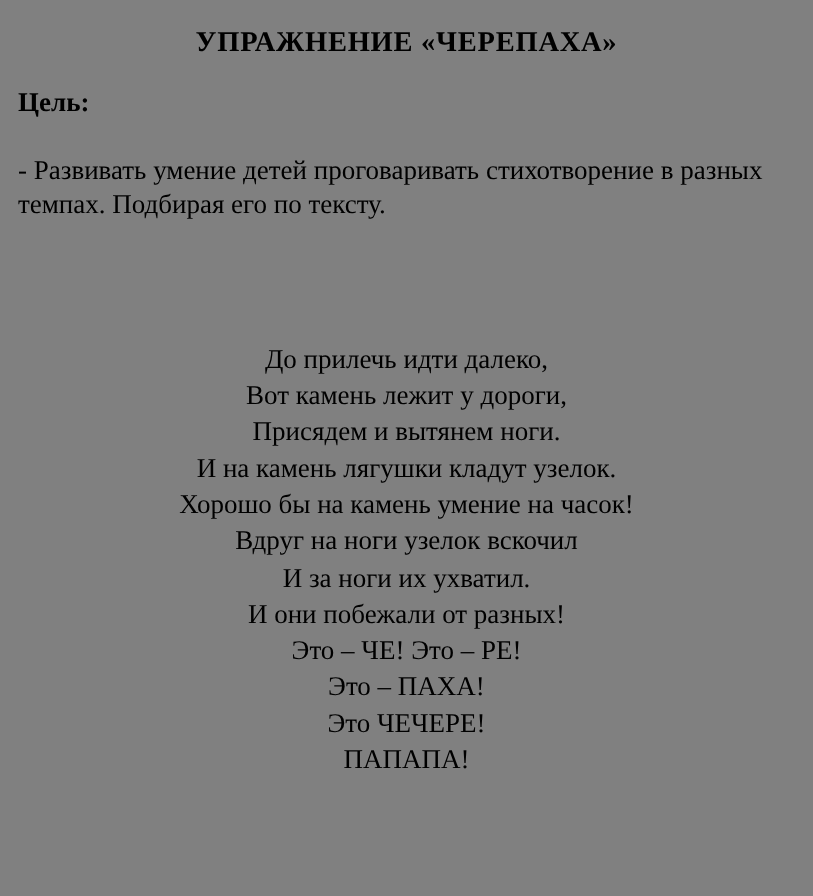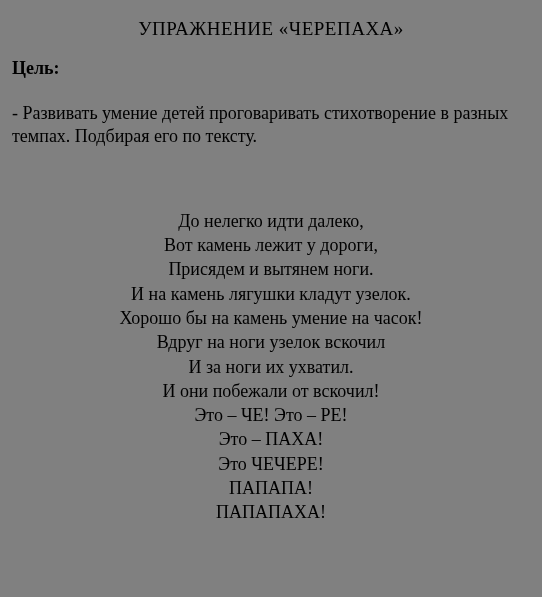--- a/index.html
+++ b/index.html
@@ -7,58 +7,57 @@
       width: 542px;
       height: 597px;
       background: #808080;
       font-family: "Times New Roman", Times, serif;
       color: #000;
       padding: 18px 12px;
       overflow: hidden;
     }
     .title {
       font-size: 19px;
-      font-weight: normal;
+      font-weight: bold;
       text-align: center;
       margin-bottom: 18px;
       letter-spacing: 0.5px;
     }
     .goal-label {
       font-size: 18px;
       font-weight: bold;
       margin-bottom: 23px;
     }
     .goal-text {
       font-size: 18px;
-      margin-bottom: 60px;
+      margin-bottom: 78px;
       line-height: 1.3;
     }
     .poem {
       text-align: center;
       font-size: 18px;
       line-height: 1.35;
     }
     .poem-line { display: block; }
   </style>
 </head>
 <body>
 
 <div class="title">УПРАЖНЕНИЕ «ЧЕРЕПАХА»</div>
 
 <div class="goal-label">Цель:</div>
 
 <div class="goal-text">- Развивать умение детей проговаривать стихотворение в разных темпах. Подбирая его по тексту.</div>
 
 <div class="poem">
-  <span class="poem-line">До нелегко идти далеко,</span>
+  <span class="poem-line">До прилечь идти далеко,</span>
   <span class="poem-line">Вот камень лежит у дороги,</span>
   <span class="poem-line">Присядем и вытянем ноги.</span>
   <span class="poem-line">И на камень лягушки кладут узелок.</span>
   <span class="poem-line">Хорошо бы на камень умение на часок!</span>
   <span class="poem-line">Вдруг на ноги узелок вскочил</span>
   <span class="poem-line">И за ноги их ухватил.</span>
-  <span class="poem-line">И они побежали от вскочил!</span>
+  <span class="poem-line">И они побежали от разных!</span>
   <span class="poem-line">Это – ЧЕ! Это – РЕ!</span>
   <span class="poem-line">Это – ПАХА!</span>
   <span class="poem-line">Это ЧЕЧЕРЕ!</span>
   <span class="poem-line">ПАПАПА!</span>
-  <span class="poem-line">ПАПАПАХА!</span>
 </div>
 
 </body></html>

